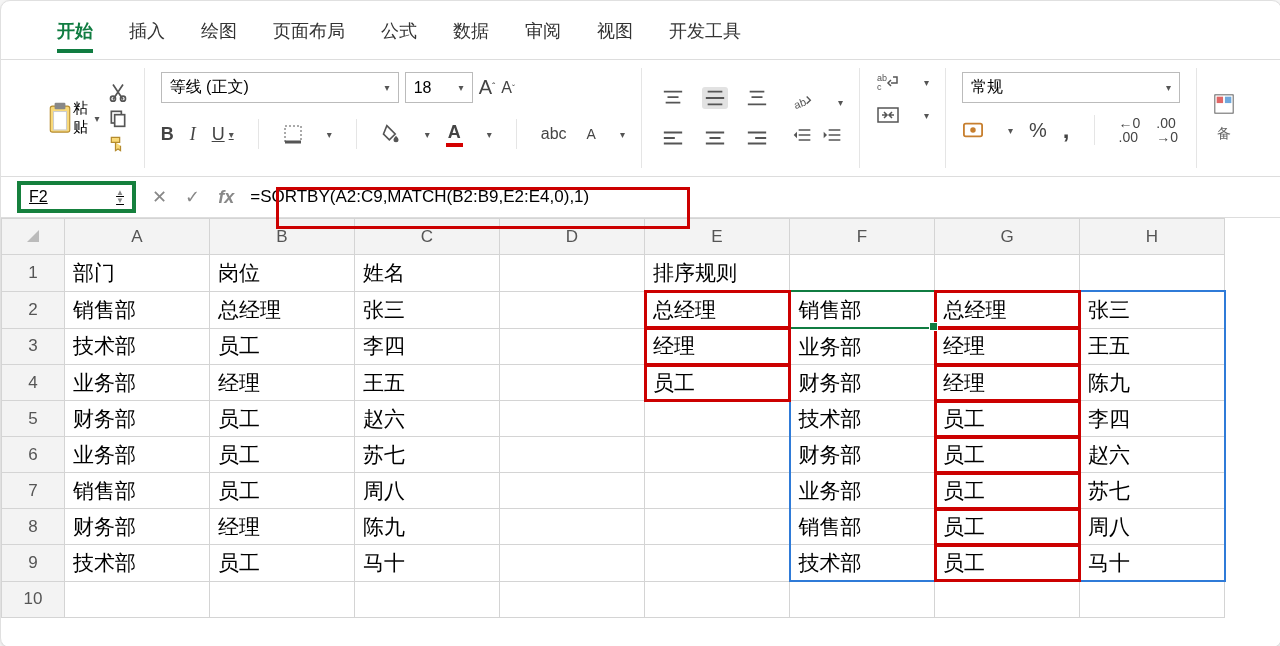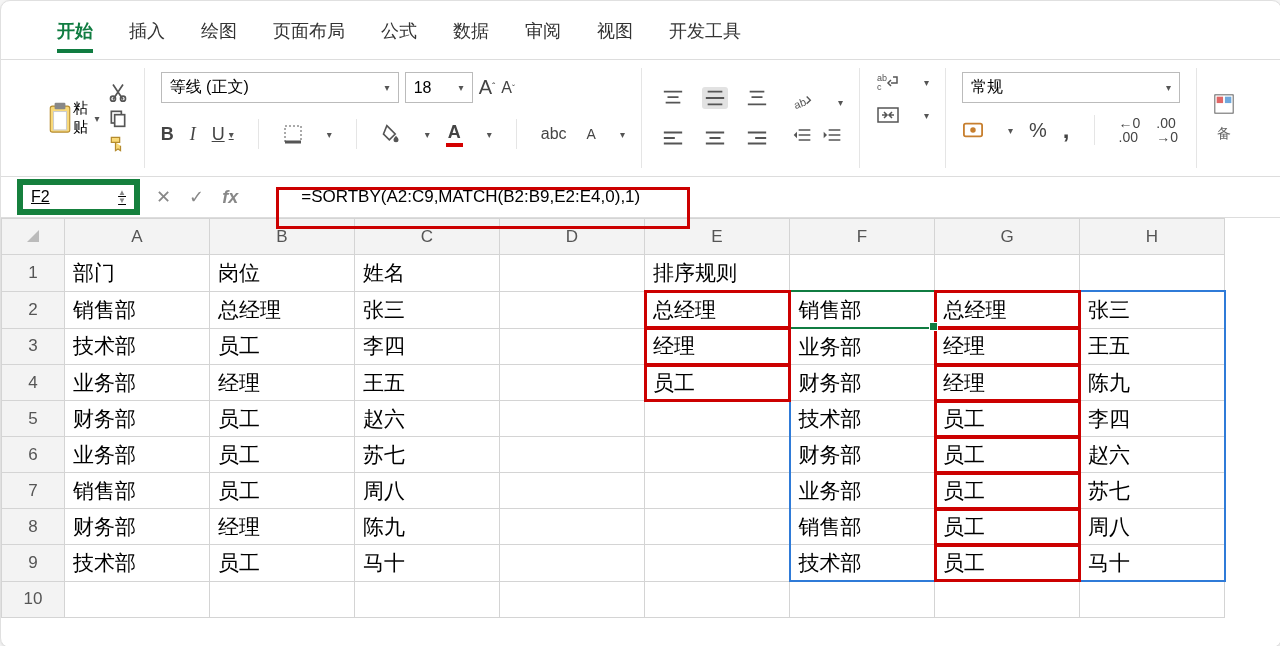--- a/index.html
+++ b/index.html
@@ -110,36 +110,35 @@
 .formula-bar {
   display:flex;
   align-items:center;
   border-top: 1px solid #ddd;
   border-bottom: 1px solid #ddd;
   height: 40px;
   padding: 0 6px 0 16px;
 }
 .name-box {
   width: 95px;
-  border: 6px solid #15803d;
+  border: 4px solid #15803d;
   padding: 3px 8px;
   font-size: 16px;
   display:flex; justify-content:space-between; align-items:center;
   background:#fff;
   margin-right: 16px;
   text-decoration: underline;
 }
 .fb-icons { display:flex; gap:18px; font-size:18px; color:#888; align-items:center; margin-right:12px; }
 .formula-input {
   flex: 1;
   font-size: 17px;
   padding: 2px 4px;
   border:none;
   outline:none;
-  margin-left:47px;
 }
 .formula-highlight {
   position:absolute;
   border: 3px solid #cc0000;
   left: 275px;
   top: 186px;
   width: 408px;
   height: 36px;
   pointer-events:none;
 }

